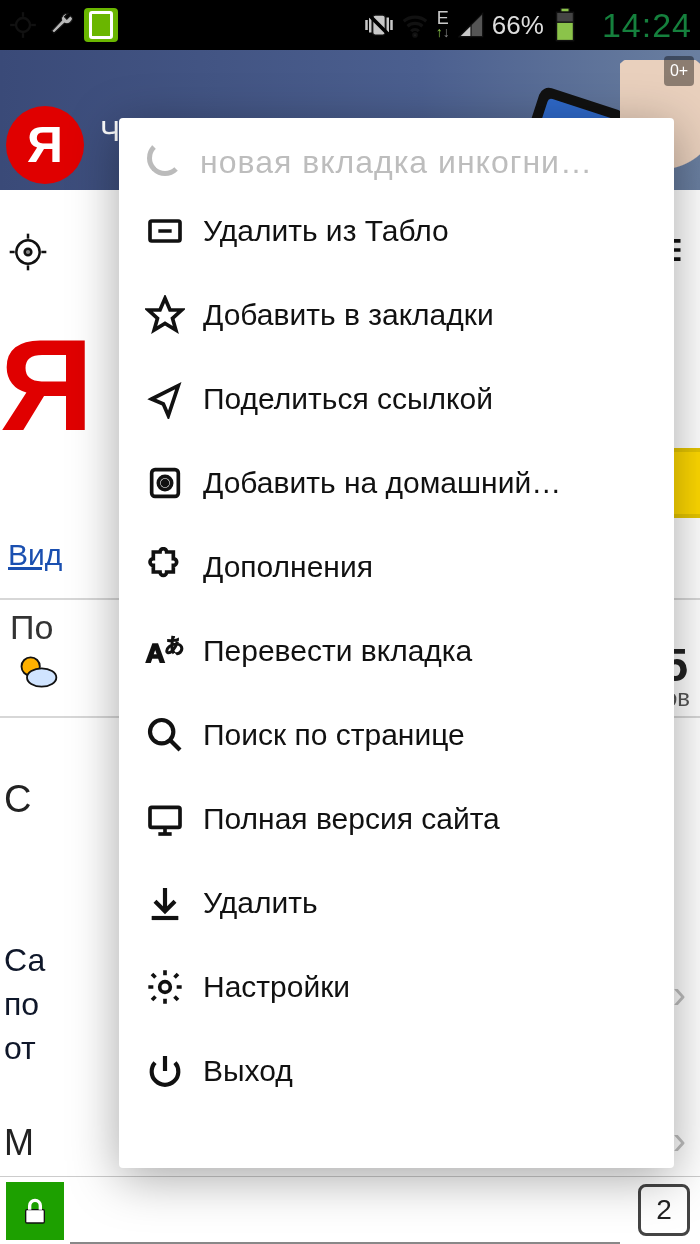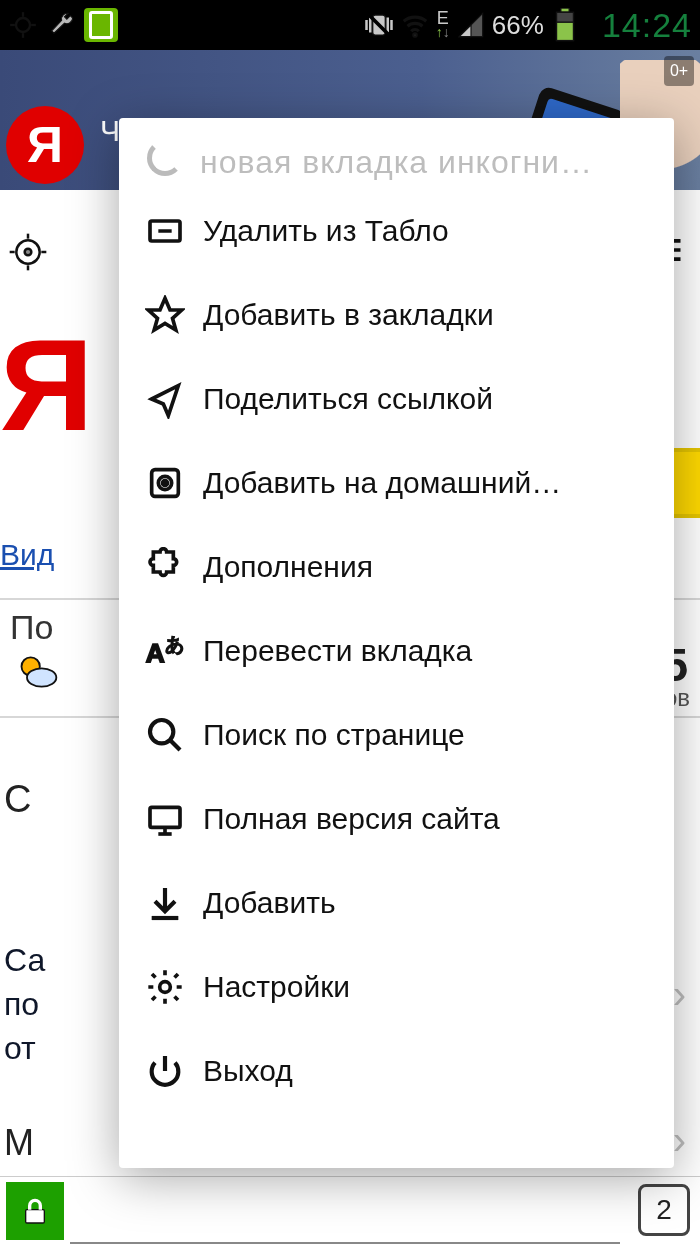--- a/index.html
+++ b/index.html
@@ -58,21 +58,21 @@
   .hdr-face{position:absolute; right:0; top:10px; width:100px; height:140px; background:radial-gradient(circle at 40% 35%,#e9d0bd 0 55%,transparent 56%);}
   .hdr-phone{position:absolute; right:110px; top:46px; width:90px;height:130px;background:#111;border-radius:10px;transform:rotate(18deg);}
   .hdr-phone::after{content:"";position:absolute;inset:10px;background:#2e68c8;border-radius:4px;}
 
   
   .bg-content { position: relative; background:#fff; height:calc(100% - 190px); padding:0 10px; }
   .target-bar{position:absolute; left:0px; top:36px; width:56px; height:52px; display:flex;align-items:center;justify-content:center;}
   .burger{position:absolute; right:6px; top:34px; width:60px; height:52px;display:flex;align-items:center;justify-content:center;}
   .big-ya { position:absolute; left:0; top:120px; font-size:130px; font-weight:bold; color:#e00000;}
   .yellow-btn{position:absolute; right:-8px; top:258px; width:100px; height:70px; background:#ffd900; border:4px solid #e5c500;}
-  .vid-link{position:absolute; left:0; top:348px; color:#1a4fb0; font-size:30px; text-decoration:underline;}
+  .vid-link{position:absolute; left:8px; top:348px; color:#1a4fb0; font-size:30px; text-decoration:underline;}
   .weather-card{position:absolute; left:-4px; top:408px; right:-4px; height:120px; border:2px solid #d7d7d7; background:#fff;}
   .weather-label{position:absolute;left:12px;top:8px;font-size:34px;color:#333;}
   .weather-icon{position:absolute;left:18px;top:50px;width:44px;height:44px;}
   .weather-5{position:absolute;right:14px;top:38px;font-size:46px;font-weight:bold;color:#222;}
   .weather-sub{position:absolute;right:12px;bottom:4px;font-size:24px;color:#555;}
   .bg-letter-C{position:absolute;left:4px;top:588px;font-size:38px;color:#222;}
   .bg-text-block{position:absolute;left:4px;top:748px;font-size:32px;color:#0f172a;line-height:44px;}
   .bg-chev1{position:absolute;right:14px;top:782px;color:#bfbfbf;font-size:40px;}
   .bg-M{position:absolute;left:4px;top:932px;font-size:36px;color:#222;}
   .bg-chev2{position:absolute;right:14px;top:928px;color:#bfbfbf;font-size:40px;}
@@ -328,21 +328,21 @@
   </div>
 
   <div class="menu-item">
     <span class="mi-icon">
       <svg width="40" height="40" viewBox="0 0 24 24" fill="none" stroke="#111" stroke-width="2.5">
           <line x1="12" y1="3" x2="12" y2="15"></line>
           <polyline points="6,11 12,17 18,11"></polyline>
           <line x1="4" y1="21" x2="20" y2="21"></line>
         </svg>
     </span>
-    <span class="mi-label">Добавить</span>
+    <span class="mi-label">Удалить</span>
   </div>
 
   <div class="menu-item">
     <span class="mi-icon">
       <svg width="40" height="40" viewBox="0 0 24 24" fill="none" stroke="#111" stroke-width="2.2">
           <circle cx="12" cy="12" r="3.2"></circle>
           <path d="M12 2v3M12 19v3M4.2 4.2l2.1 2.1M17.7 17.7l2.1 2.1M2 12h3M19 12h3M4.2 19.8l2.1-2.1M17.7 6.3l2.1-2.1"></path>
         </svg>
     </span>
     <span class="mi-label">Настройки</span>

